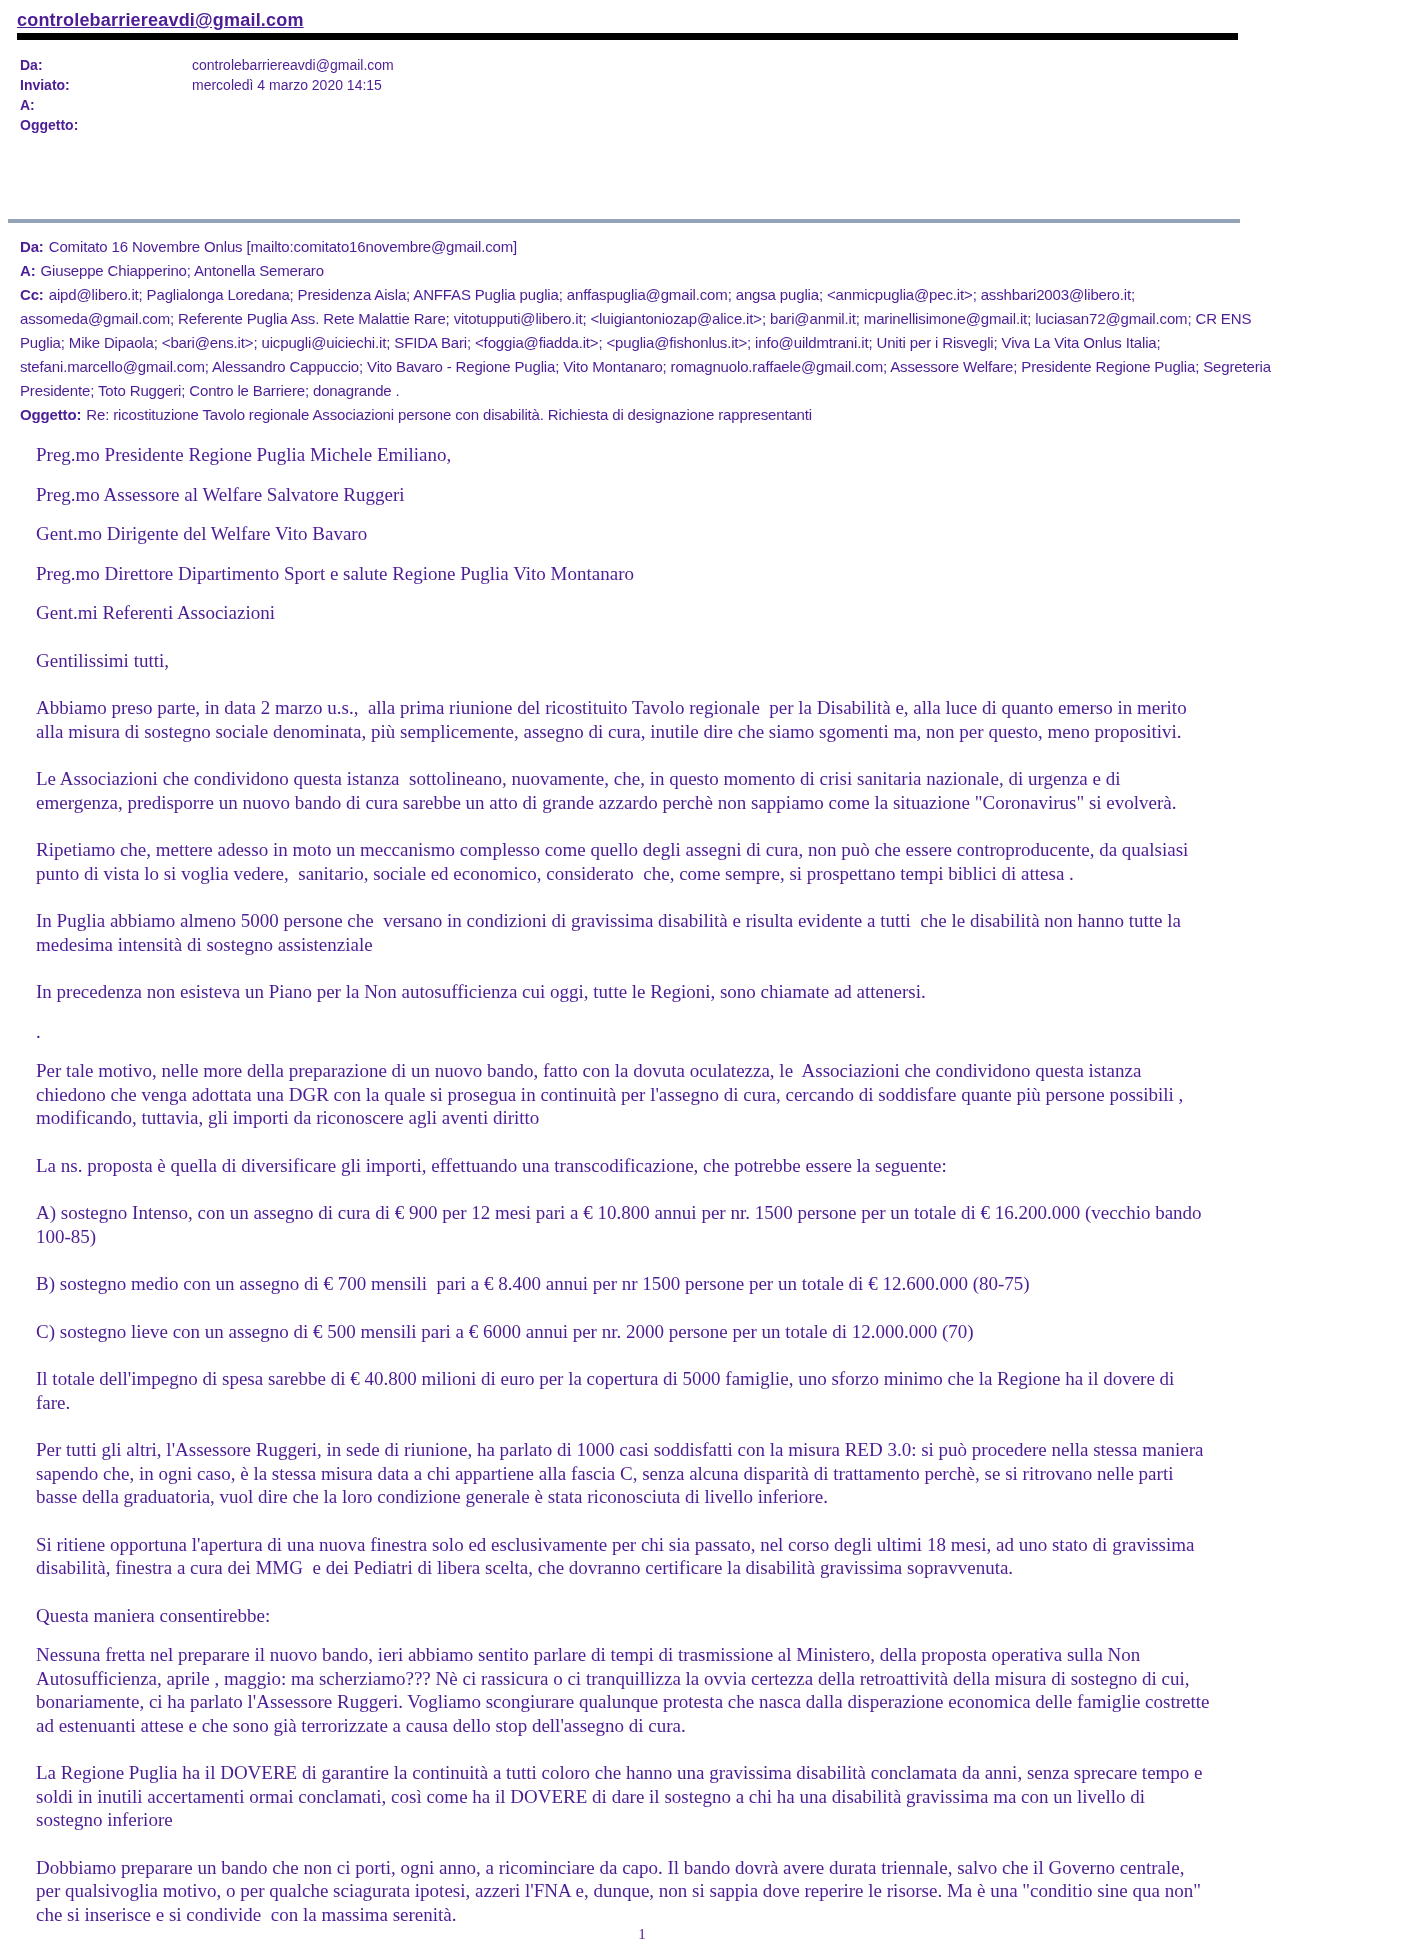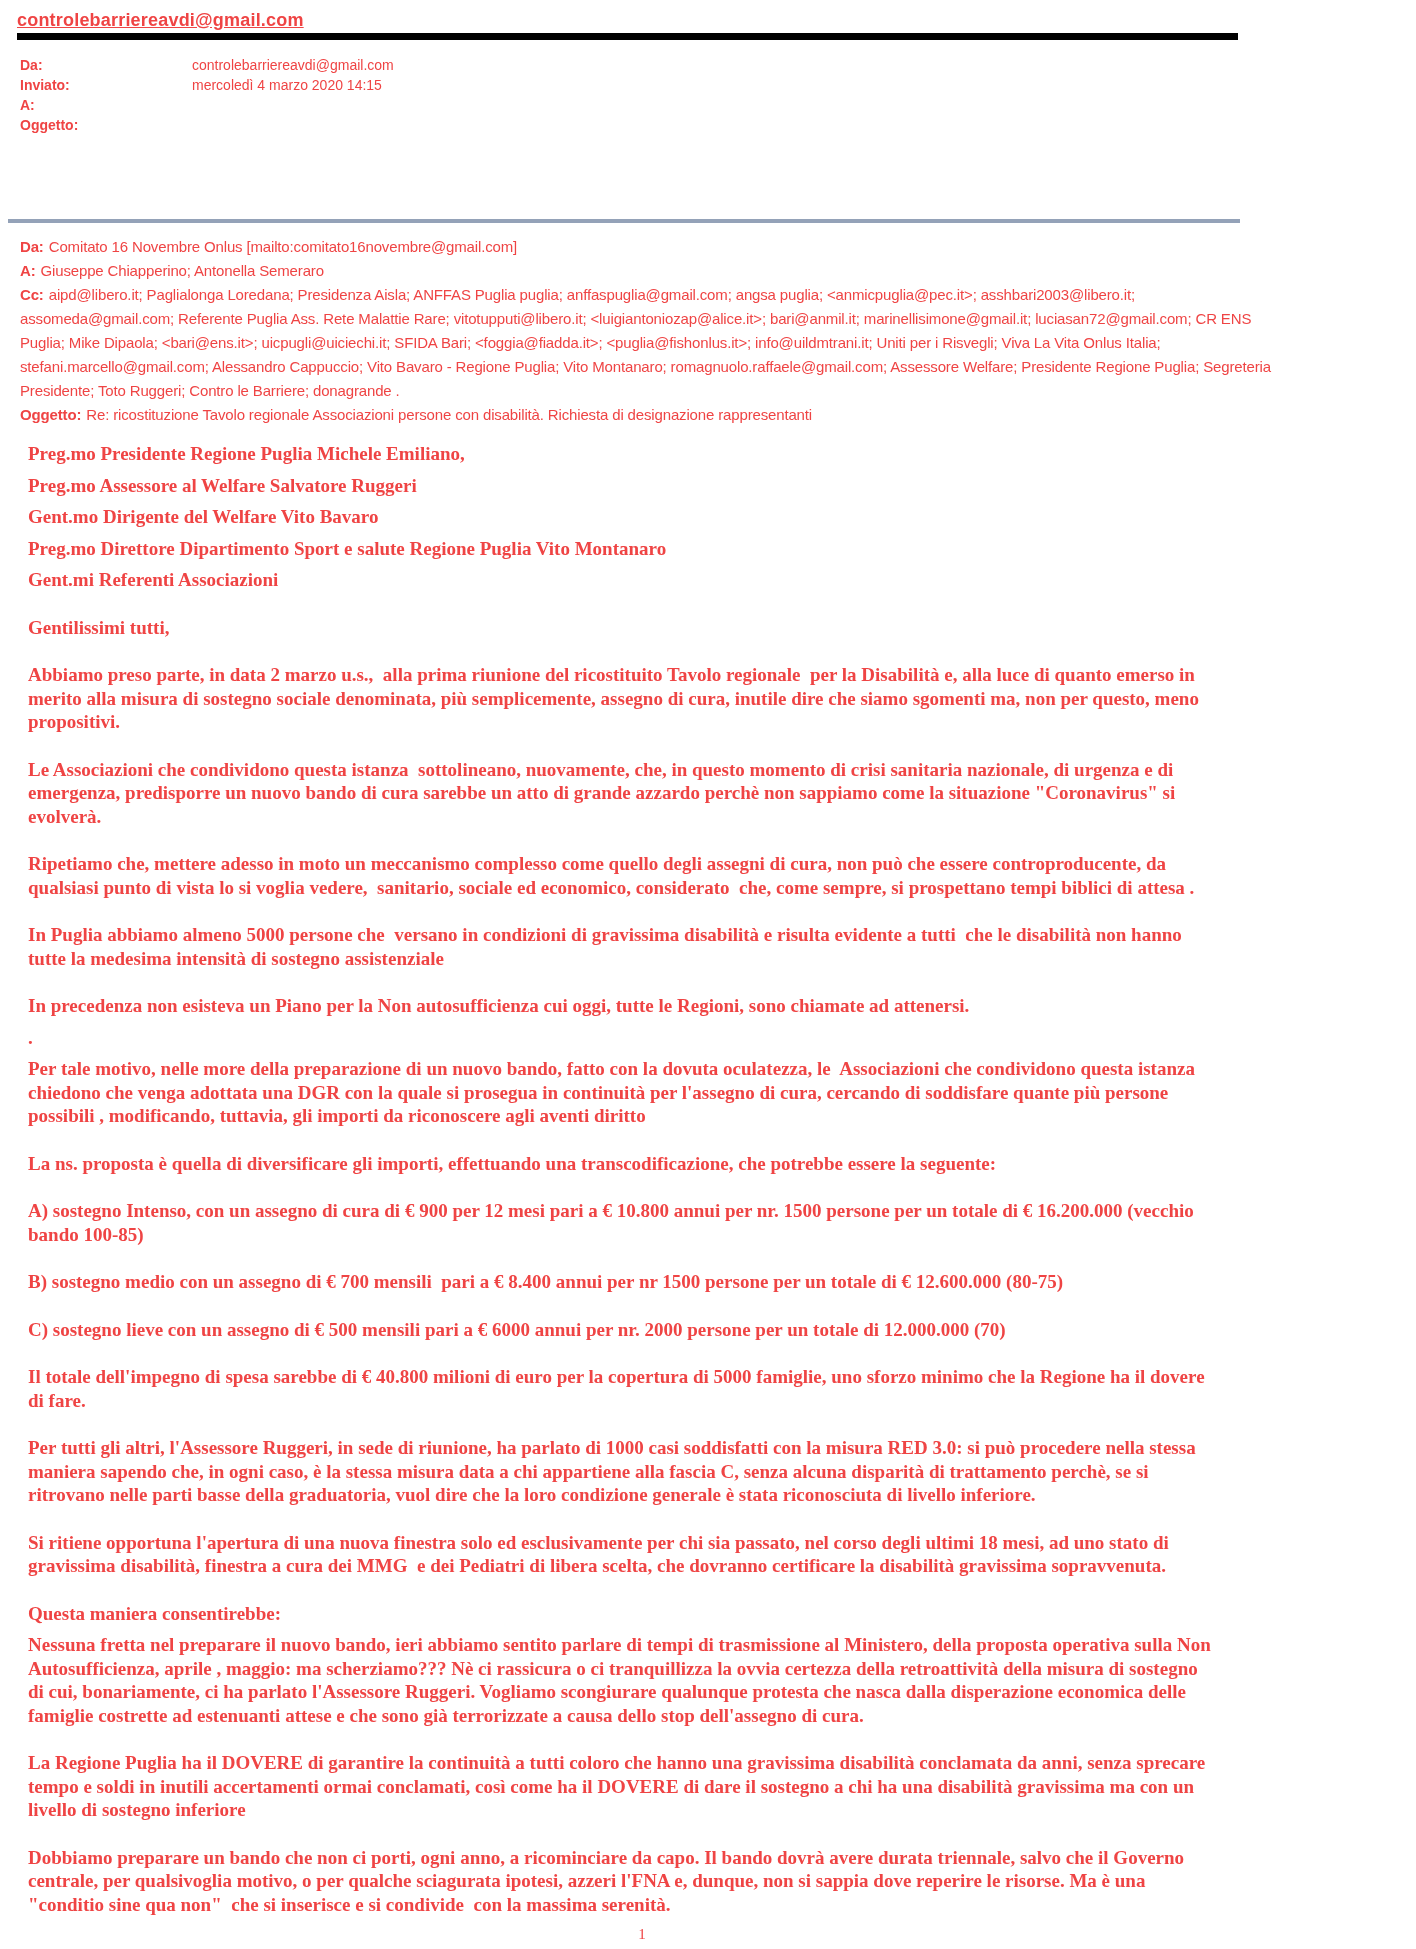--- a/index.html
+++ b/index.html
@@ -1,21 +1,21 @@
 <!DOCTYPE html>
 <html><head>
 <meta charset="utf-8">
 <style>
   html, body { margin: 0; padding: 0; background: #ffffff; }
   .page {
     position: relative;
     width: 1284px;
     height: 1949px;
     background: #ffffff;
-    color: #ef4444;
+    color: #4c1d95;
     overflow: hidden;
     border-radius: 11px;
   }
   .title-wrap {
     margin: 10px 46px 0 17px;
     border-bottom: 7px solid #000000;
     padding-bottom: 2px;
   }
   .title {
     font-family: "Liberation Sans", sans-serif;
@@ -49,21 +49,21 @@
   }
   .fw p { margin: 0; white-space: pre-wrap; }
   .fw .lbl { font-weight: bold; margin-right: 5px; }
   .bodytext {
     margin: 15px 58px 0 20px;
     font-family: "Liberation Serif", "DejaVu Serif", serif;
     font-size: 19px;
     line-height: 23.5px;
   }
   .block + .block { margin-top: 24px; }
-  .para { margin: 8px; white-space: pre-wrap; font-weight: bold; }
+  .para { margin: 16px; white-space: pre-wrap; }
   .pagenum {
     position: absolute;
     bottom: 6px;
     left: 0;
     right: 0;
     text-align: center;
     font-family: "Liberation Serif", "DejaVu Serif", serif;
     font-size: 15px;
   }
 </style>

